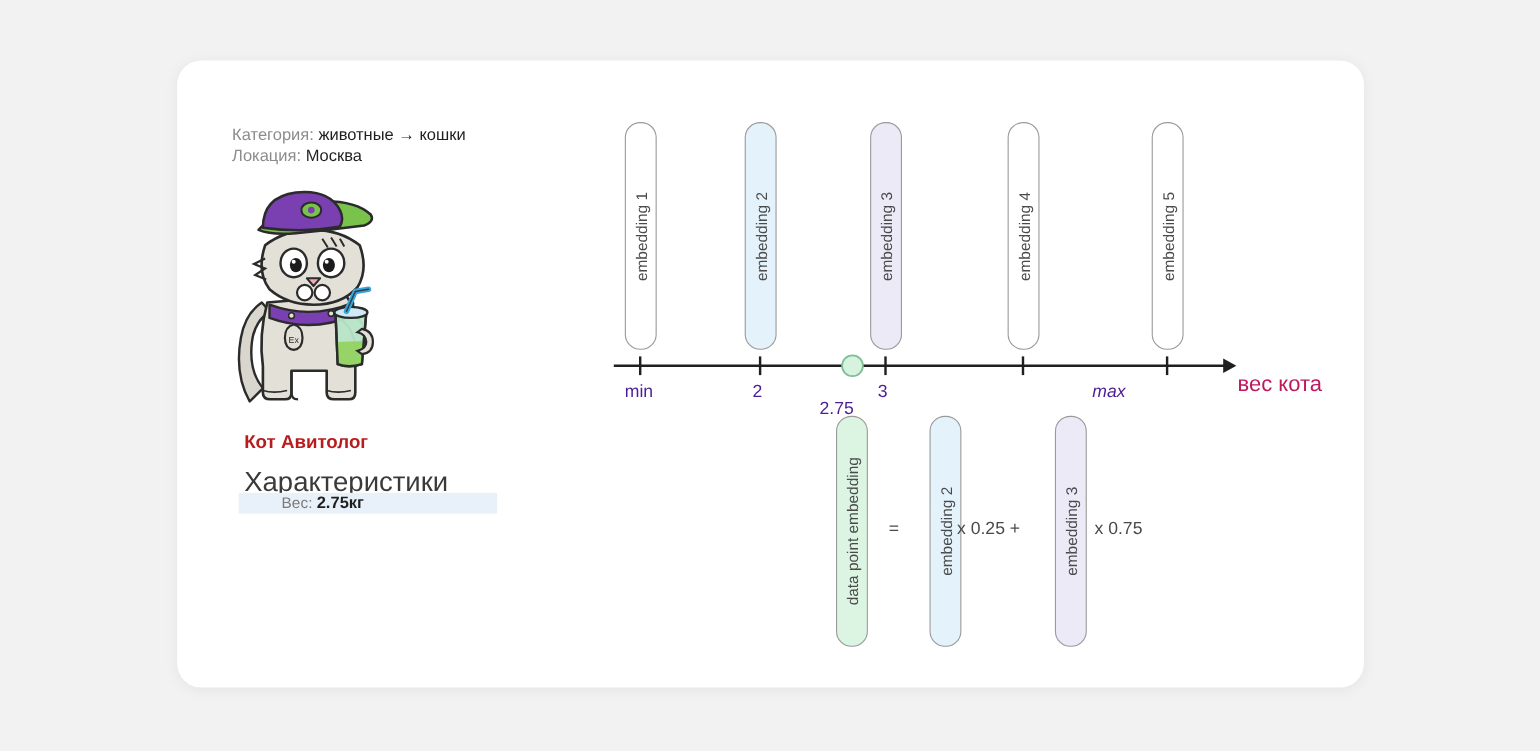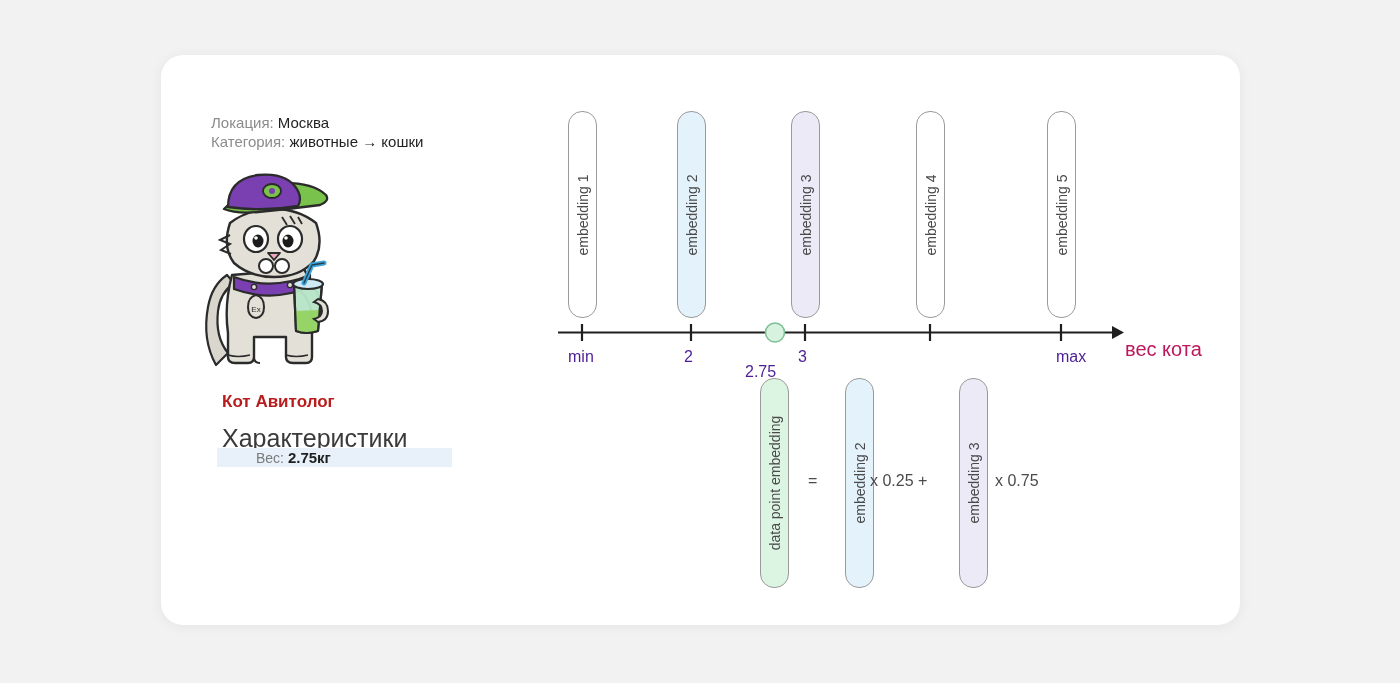--- a/index.html
+++ b/index.html
@@ -35,21 +35,21 @@
     font-size: 15px;
     line-height: 19px;
     color: #8c8c8c;
     white-space: nowrap;
   }
   #meta .val { color: #1f1f1f; }
   #meta .row { display: block; }
 
   #cat-illustration {
     position: absolute;
-    left: 194px;
+    left: 205px;
     top: 165px;
     width: 160px;
     height: 210px;
   }
 
   #product-title {
     position: absolute;
     left: 222px;
     top: 392px;
     font-size: 17px;
@@ -131,26 +131,26 @@
     white-space: nowrap;
   }
 </style>
 </head>
 <body style="background: rgb(242, 242, 242);">
 
 <div id="card" style="background: rgb(255, 255, 255);"></div>
 
 <div id="meta">
   <span class="row">
+    <span>Категория:</span>
+    <span class="val">животные → кошки</span>
+  </span>
+  <span class="row">
     <span>Локация:</span>
     <span class="val">Москва</span>
-  </span>
-  <span class="row">
-    <span>Категория:</span>
-    <span class="val">животные → кошки</span>
   </span>
 </div>
 
 <div id="cat-illustration">
   <svg viewBox="0 0 160 210" width="160" height="210">
 
     <path d="M22 280 Q8 255 14 222 Q18 200 33 190 L40 198 Q26 208 24 226 Q21 252 34 268 Z" fill="#d9d6cd" stroke="#2b2b2b" stroke-width="2.2" stroke-linejoin="round" transform="translate(0,-80)"></path>
 
     <path d="M38 110 Q30 140 34 168 L34 192 Q34 198 41 198 L54 198 Q60 198 60 192 L60 172
              L92 172 L92 192 Q92 198 99 198 L112 198 Q118 198 118 192 L118 150
@@ -231,21 +231,21 @@
       <line x1="1061" x2="1061" y1="324" y2="341" stroke="#1f1f1f" stroke-width="2.2"></line>
     </g>
 
   <circle id="marker-dot" cx="775" cy="332.5" r="9.5" fill="#d8f2e0" stroke="#7fbf95" stroke-width="1.6"></circle>
 </svg>
 
 <div class="axis-text" style="left:568px; top:348px;">min</div>
 <div class="axis-text" style="left:684px; top:348px;">2</div>
 <div class="axis-text" style="left:798px; top:348px;">3</div>
 <div class="axis-text" style="left:745px; top:363px;">2.75</div>
-<div class="axis-text" style="left:1056px; top:348px;">max</div>
+<div class="axis-text" style="left:993px; top:348px;font-style:italic;">max</div>
 <div id="axis-name" style="left:1125px; top:338px;">вес кота</div>
 
 <div class="pill" style="left:568px; top:111px; height:207px; background:#ffffff;">
   <span class="plabel">embedding 1</span>
 </div>
 <div class="pill" style="left:677px; top:111px; height:207px; background:#e4f2fb;">
   <span class="plabel">embedding 2</span>
 </div>
 <div class="pill" style="left:791px; top:111px; height:207px; background:#eceaf7;">
   <span class="plabel">embedding 3</span>

